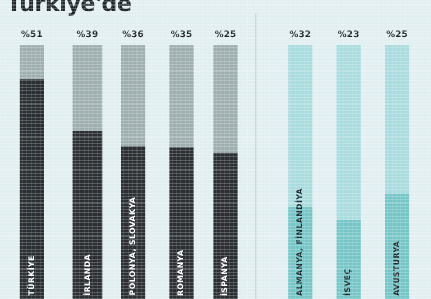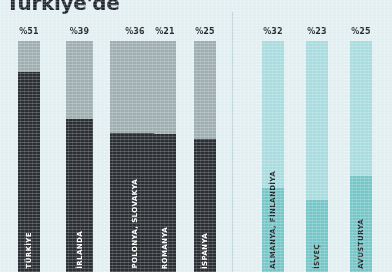--- a/index.html
+++ b/index.html
@@ -59,30 +59,30 @@
       </div>
     </div>
     <div class="bar-col" style="left: 66px; width: 27px; top: 0px; height: 272px;">
       <div class="pct" style="top: 27px;">%39</div>
       <div class="bar" style="top: 41px; height: 231px;">
         <div class="seg-top" style="height: 78px; background: rgb(159, 175, 177);"></div>
         <div class="seg-bot" style="height: 153px; background: rgb(43, 47, 51);"></div>
         <div class="vlabel" style="color: rgb(255, 255, 255);">İRLANDA</div>
       </div>
     </div>
-    <div class="bar-col" style="left: 110px; width: 22px; top: 0px; height: 272px; padding-left: 28px;">
+    <div class="bar-col" style="left: 110px; width: 22px; top: 0px; height: 272px;">
       <div class="pct" style="top: 27px;">%36</div>
       <div class="bar" style="top: 41px; height: 231px;">
         <div class="seg-top" style="height: 92px; background: rgb(159, 175, 177);"></div>
         <div class="seg-bot" style="height: 139px; background: rgb(43, 47, 51);"></div>
         <div class="vlabel" style="color: rgb(255, 255, 255);">POLONYA, SLOVAKYA</div>
       </div>
     </div>
     <div class="bar-col" style="left: 154px; width: 22px; top: 0px; height: 272px;">
-      <div class="pct" style="top: 27px;">%21</div>
+      <div class="pct" style="top: 27px;">%35</div>
       <div class="bar" style="top: 41px; height: 231px;">
         <div class="seg-top" style="height: 93px; background: rgb(159, 175, 177);"></div>
         <div class="seg-bot" style="height: 138px; background: rgb(43, 47, 51);"></div>
         <div class="vlabel" style="color: rgb(255, 255, 255);">ROMANYA</div>
       </div>
     </div>
     <div class="bar-col" style="left: 194px; width: 22px; top: 0px; height: 272px;">
       <div class="pct" style="top: 27px;">%25</div>
       <div class="bar" style="top: 41px; height: 231px;">
         <div class="seg-top" style="height: 98px; background: rgb(159, 175, 177);"></div>

